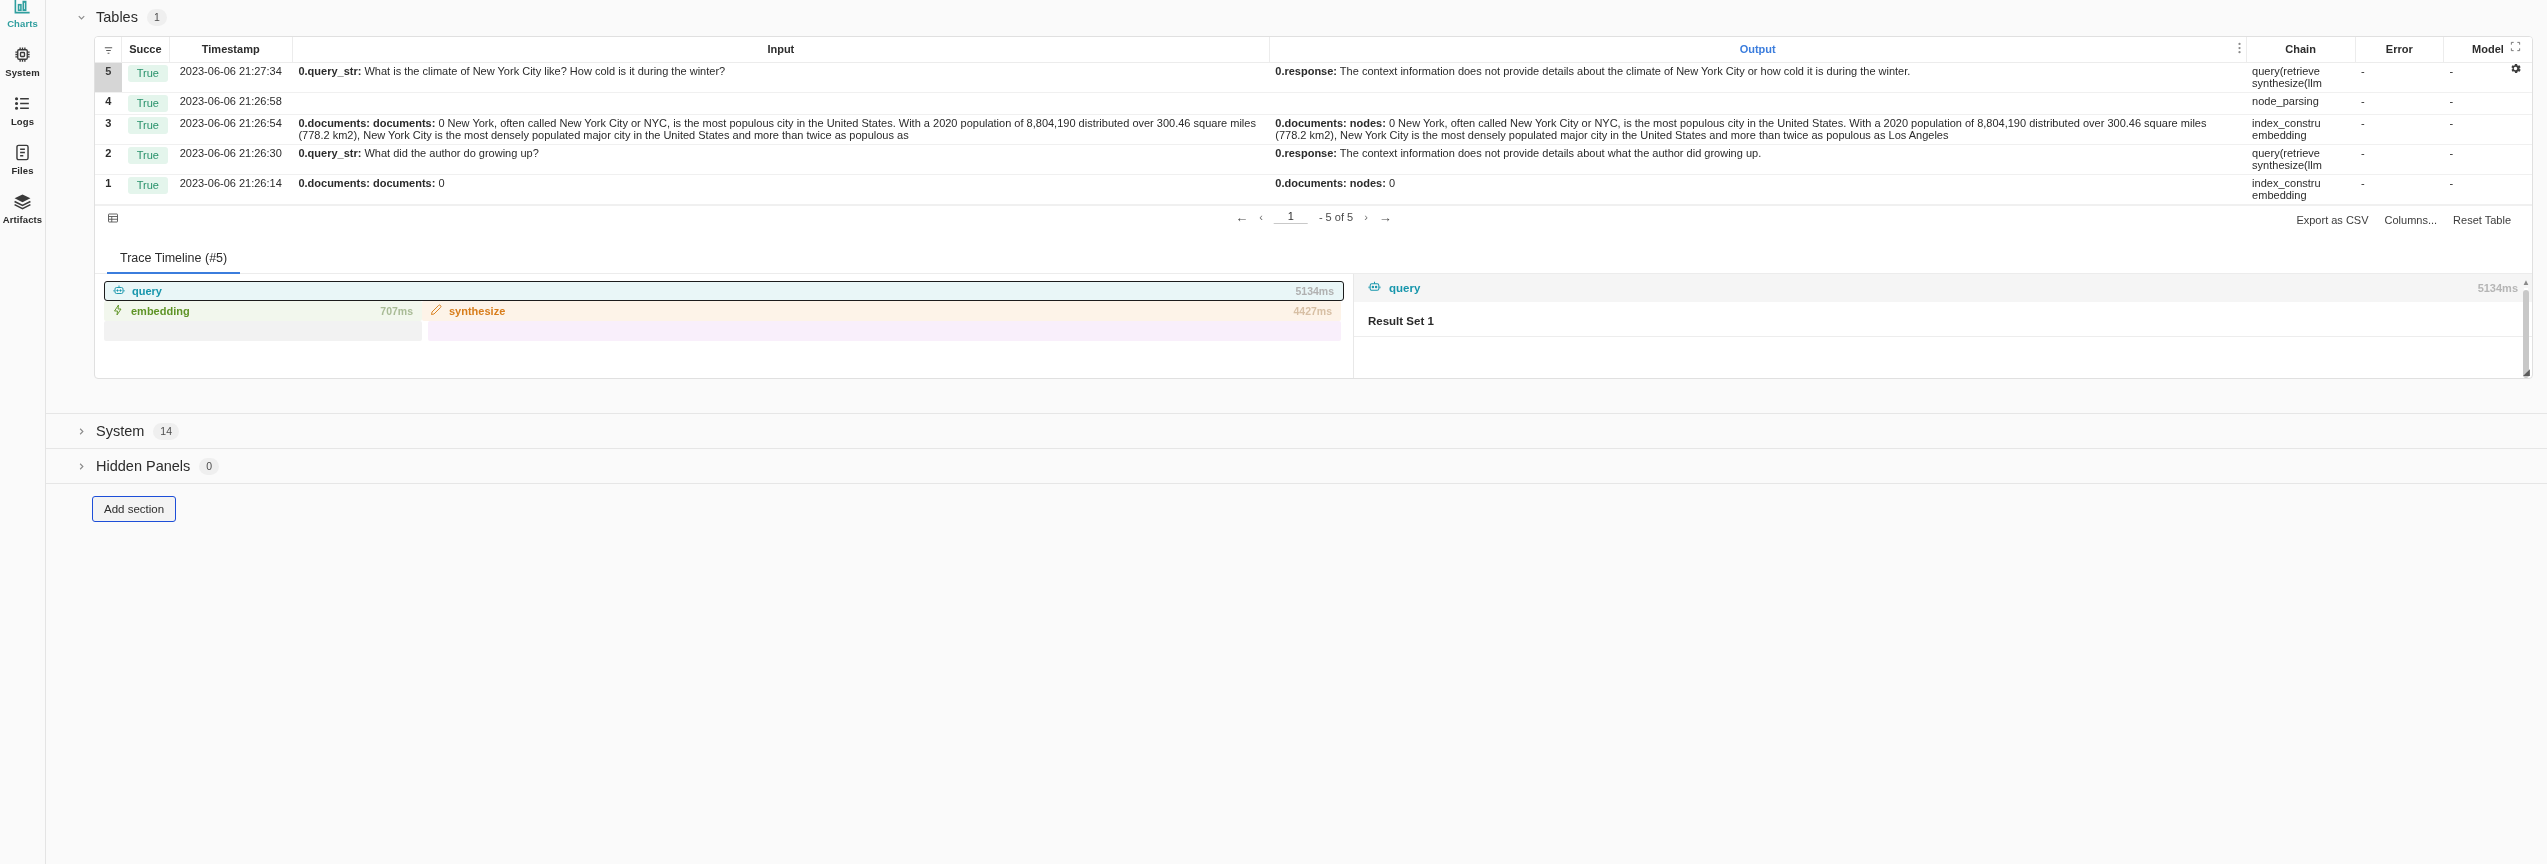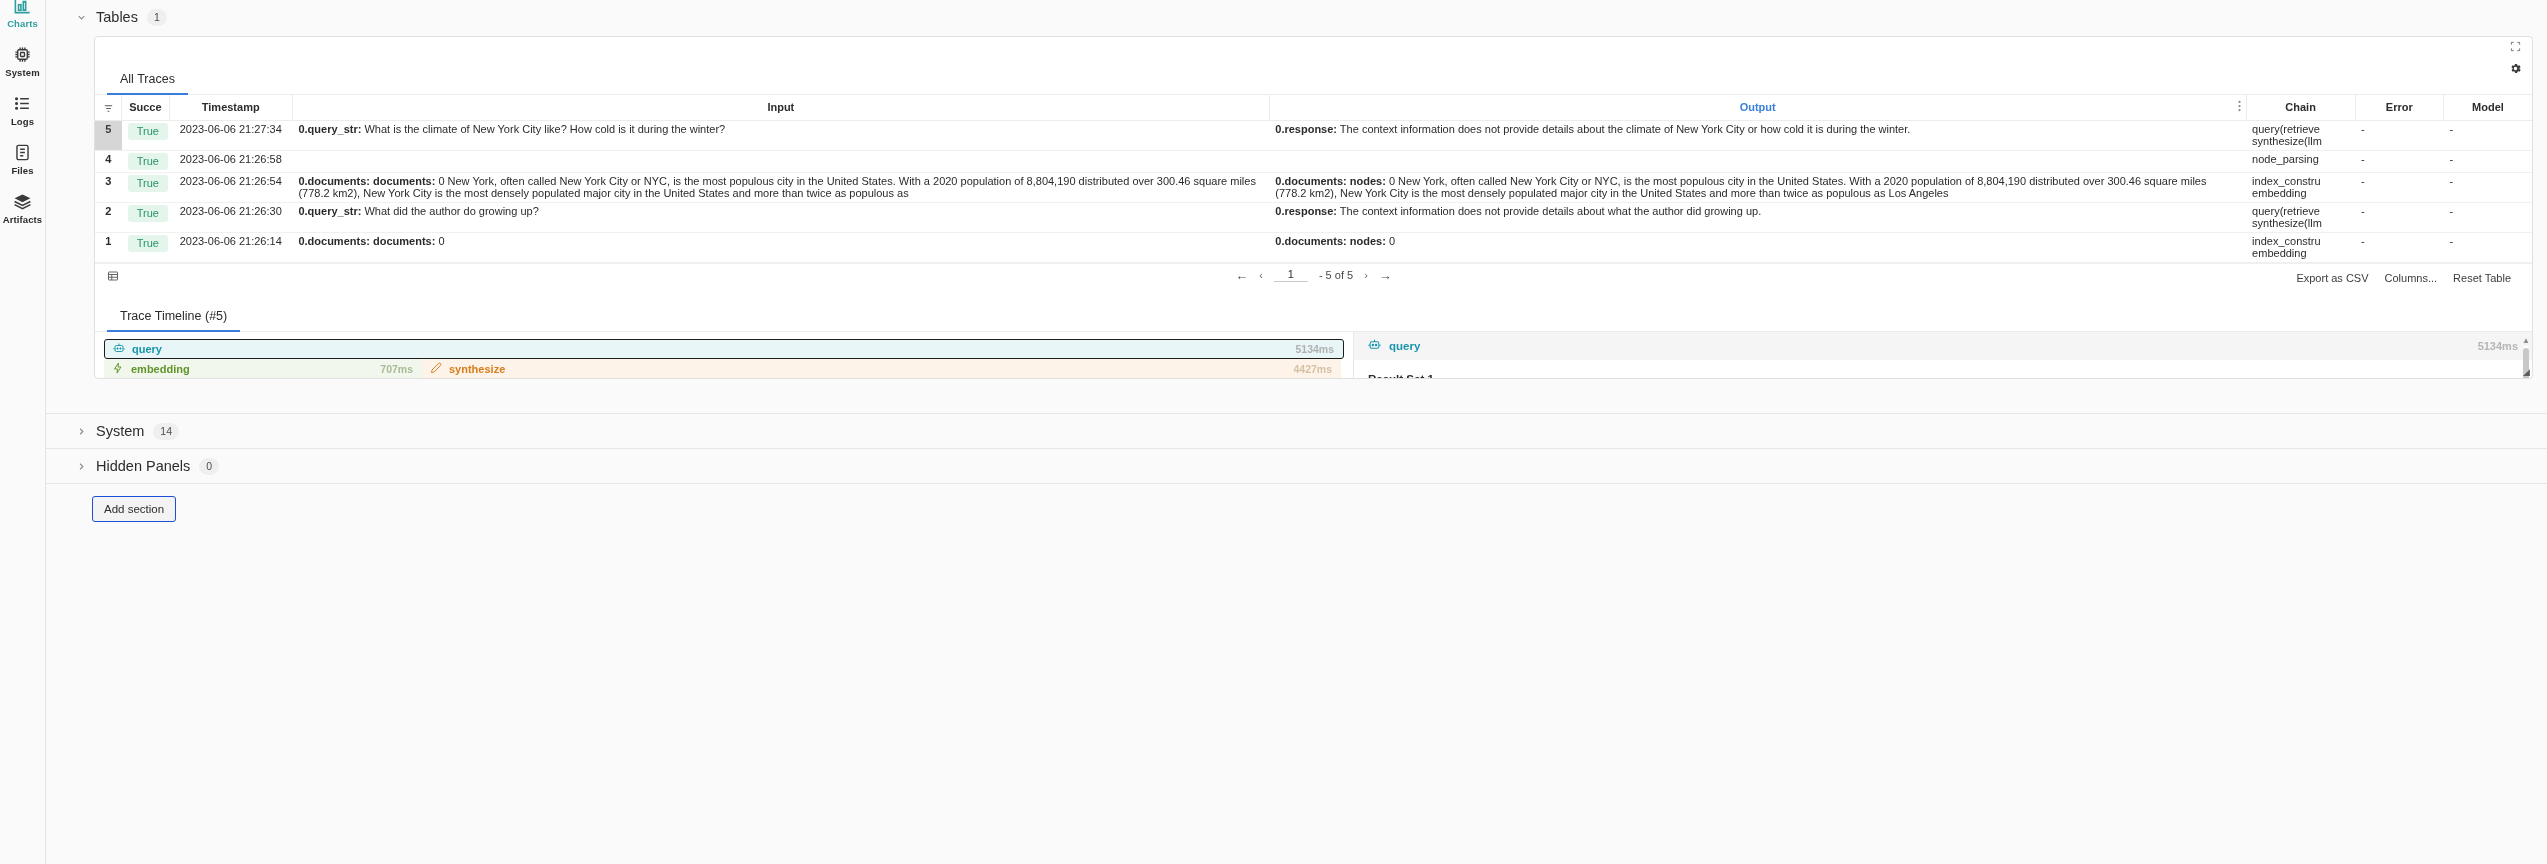--- a/index.html
+++ b/index.html
@@ -492,23 +492,20 @@
           <path d="M3 8V3h5M21 8V3h-5M3 16v5h5M21 16v5h-5"></path>
         </svg>
       </span>
       <span class="ic gear">
         <svg width="13" height="13" viewBox="0 0 24 24" fill="currentColor">
           <path d="M19.4 13a7.6 7.6 0 0 0 0-2l2-1.5-2-3.4-2.4 1a7.7 7.7 0 0 0-1.7-1l-.4-2.6h-4l-.4 2.6c-.6.2-1.2.6-1.7 1l-2.4-1-2 3.4L6.6 11a7.6 7.6 0 0 0 0 2l-2 1.5 2 3.4 2.4-1c.5.4 1.1.8 1.7 1l.4 2.6h4l.4-2.6c.6-.2 1.2-.6 1.7-1l2.4 1 2-3.4-2-1.5zM12 15.2A3.2 3.2 0 1 1 12 8.8a3.2 3.2 0 0 1 0 6.4z"></path>
         </svg>
       </span>
     </div>
 
-    <div class="tabs">
-      <div class="tab">All Traces</div>
-    </div>
 
     <div class="tbl-wrap">
       <table class="traces">
         <colgroup>
           <col class="c-idx">
             <col class="c-succ">
             <col class="c-time">
           <col class="c-input">
             <col class="c-out">
           <col class="c-chain">

